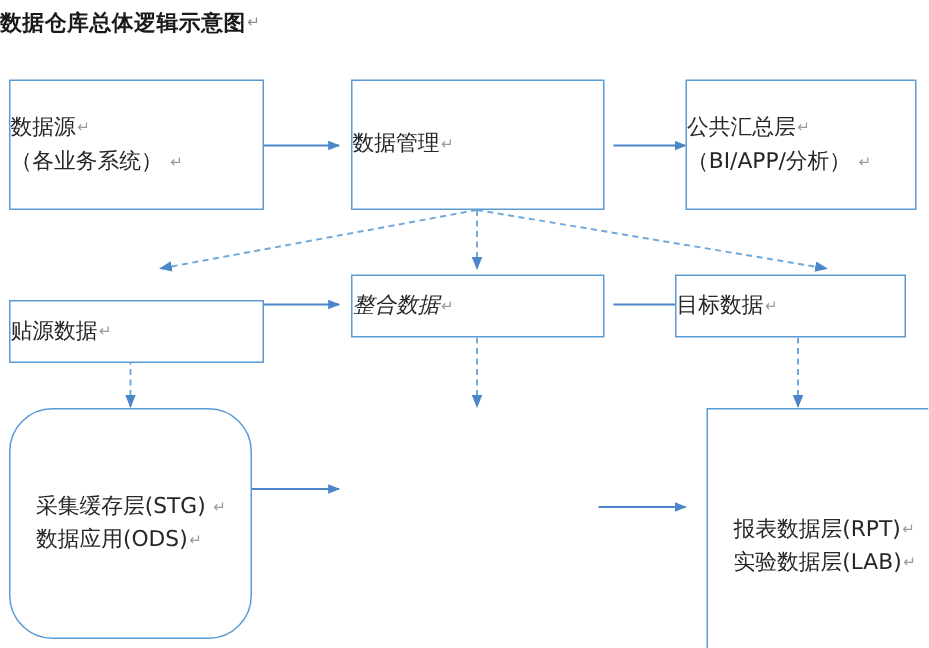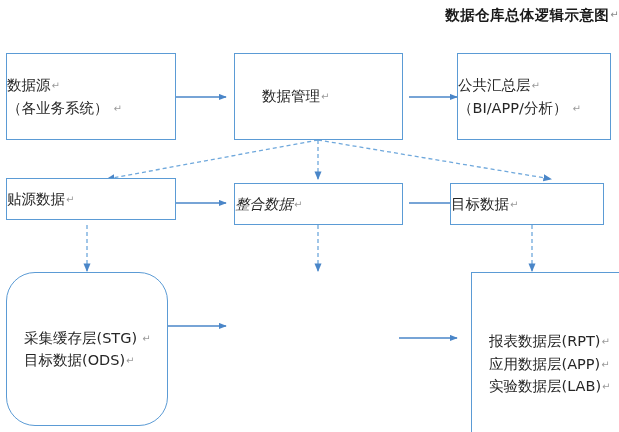--- a/index.html
+++ b/index.html
@@ -15,21 +15,21 @@
     width: 619px;
     height: 432px;
     background: #ffffff;
     overflow: hidden;
   }
   #diagram-title {
     position: absolute;
     left: 0;
     top: 6px;
     width: 619px;
-    text-align: right;
+    text-align: left;
     font-family: "DejaVu Serif", "Liberation Serif", serif;
     font-size: 14.5px;
     font-weight: bold;
     color: #1a1a1a;
     letter-spacing: 0.4px;
   }
   #diagram-title .pilcrow {
     font-family: "DejaVu Sans", "Liberation Sans", sans-serif;
     font-weight: normal;
     font-size: 10px;
@@ -110,46 +110,45 @@
 
     <line x1="168" y1="326" x2="226" y2="326" stroke="#4a86c8" stroke-width="1.3" marker-end="url(#ah-solid)"></line>
     <line x1="399" y1="338" x2="457" y2="338" stroke="#4a86c8" stroke-width="1.3" marker-end="url(#ah-solid)"></line>
   </svg>
 
   <div class="node" style="left:6px; top:53px; width:170px; height:87px;">
     <div class="line"><span>数据源</span><span class="pilcrow">↵</span></div>
     <div class="line"><span>（各业务系统）</span><span class="pilcrow sp">↵</span></div>
   </div>
 
-  <div class="node" style="left:234px; top:53px; width:169px; height:87px;padding-left:27px;">
+  <div class="node" style="left:234px; top:53px; width:169px; height:87px;">
     <div class="line"><span>数据管理</span><span class="pilcrow">↵</span></div>
   </div>
 
   <div class="node" style="left:457px; top:53px; width:154px; height:87px;">
     <div class="line"><span>公共汇总层</span><span class="pilcrow">↵</span></div>
     <div class="line"><span>（BI/APP/分析）</span><span class="pilcrow sp">↵</span></div>
   </div>
 
-  <div class="node" style="left:6px; top:178px; width:170px; height:42px;">
+  <div class="node" style="left:6px; top:200px; width:170px; height:42px;">
     <div class="line"><span>贴源数据</span><span class="pilcrow">↵</span></div>
   </div>
 
   <div class="node" style="left:234px; top:183px; width:169px; height:42px;font-style:italic;">
     <div class="line"><span>整合数据</span><span class="pilcrow">↵</span></div>
   </div>
 
   <div class="node" style="left:450px; top:183px; width:154px; height:42px;">
     <div class="line"><span>目标数据</span><span class="pilcrow">↵</span></div>
   </div>
 
   <div class="node left-align" style="left:6px; top:272px; width:162px; height:154px;border-radius:29px;">
     <div class="line"><span>采集缓存层(STG)</span><span class="pilcrow sp">↵</span></div>
-    <div class="line"><span>目标数据(ODS)</span><span class="pilcrow">↵</span></div>
+    <div class="line"><span>数据应用(ODS)</span><span class="pilcrow">↵</span></div>
   </div>
 
 
   <div class="node left-align" style="left:471px; top:272px; width:154px; height:184px;">
     <div class="line"><span>报表数据层(RPT)</span><span class="pilcrow">↵</span></div>
-    <div class="line"><span>应用数据层(APP)</span><span class="pilcrow">↵</span></div>
     <div class="line"><span>实验数据层(LAB)</span><span class="pilcrow">↵</span></div>
   </div>
 
 </div>
 
 </body></html>

